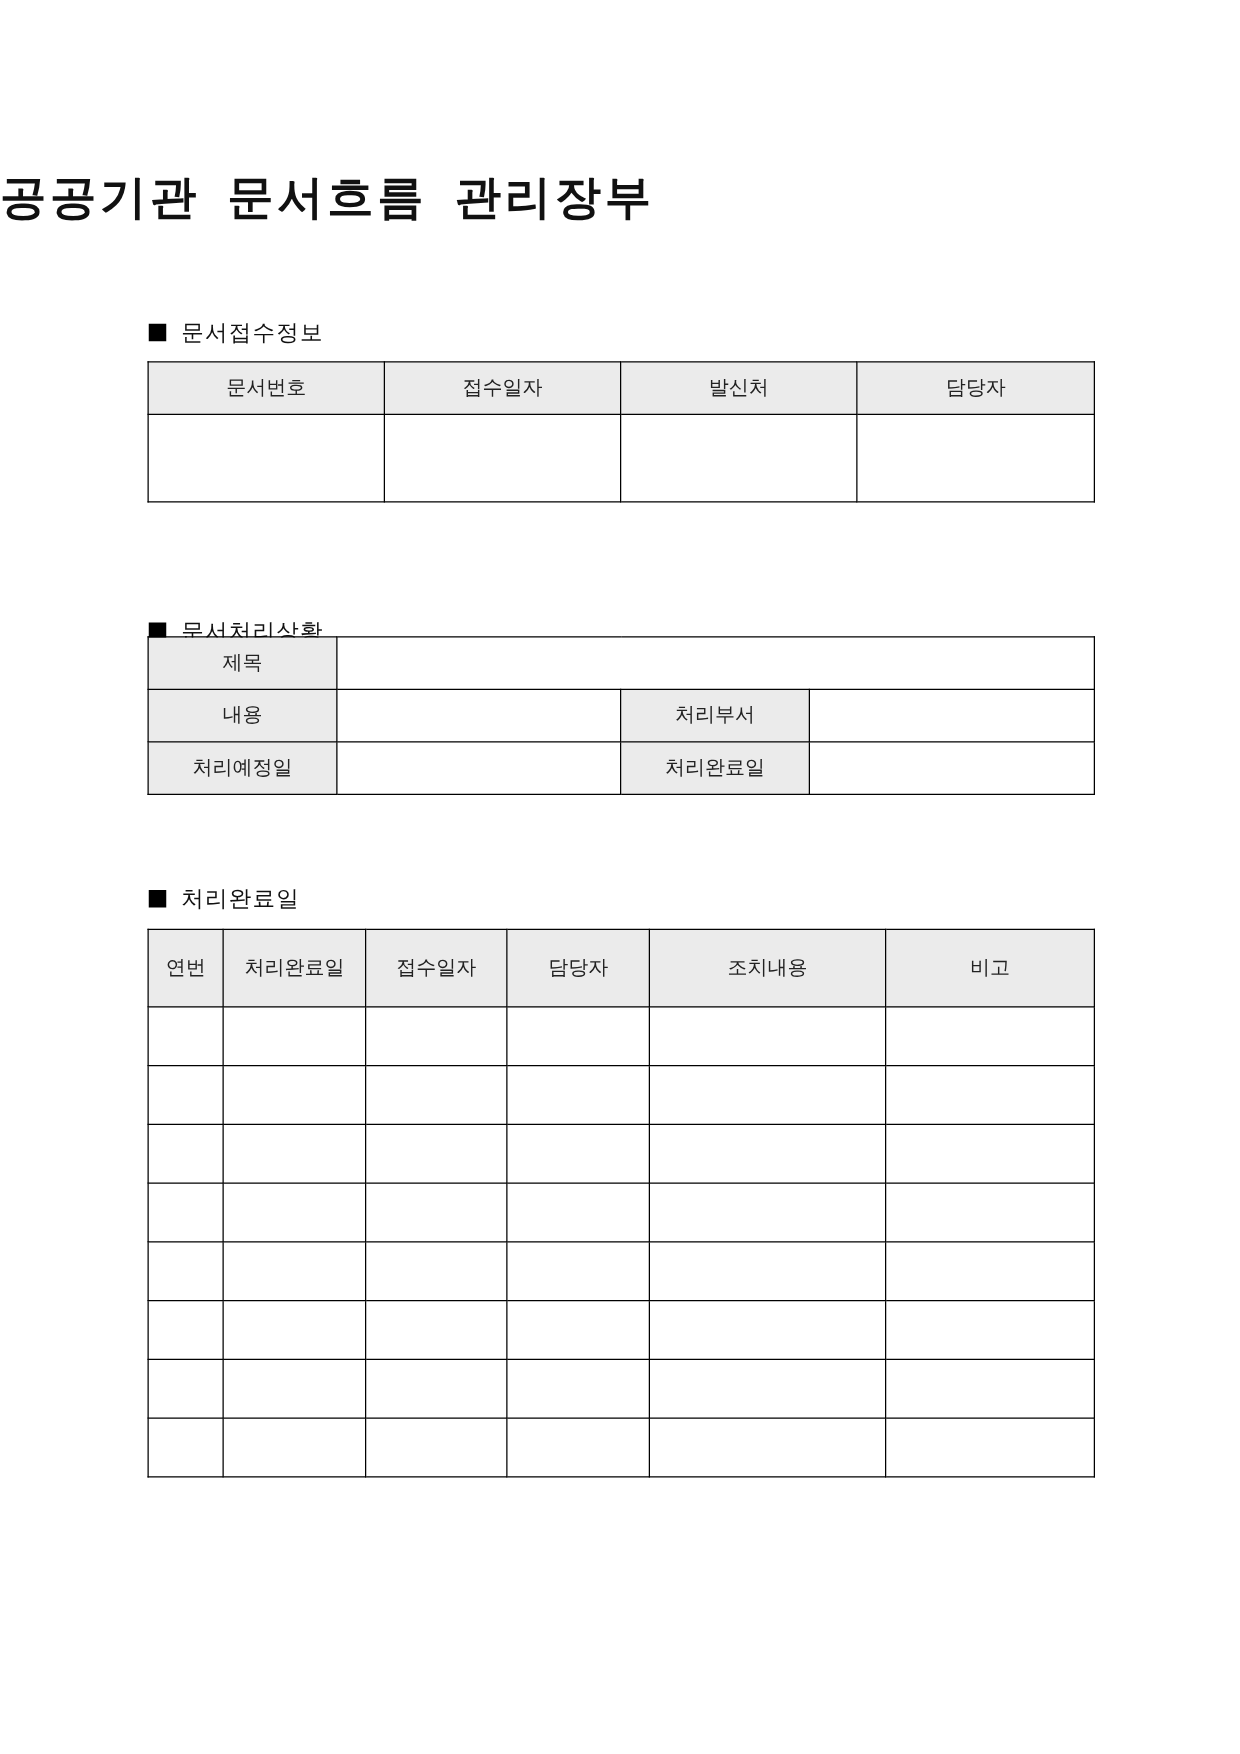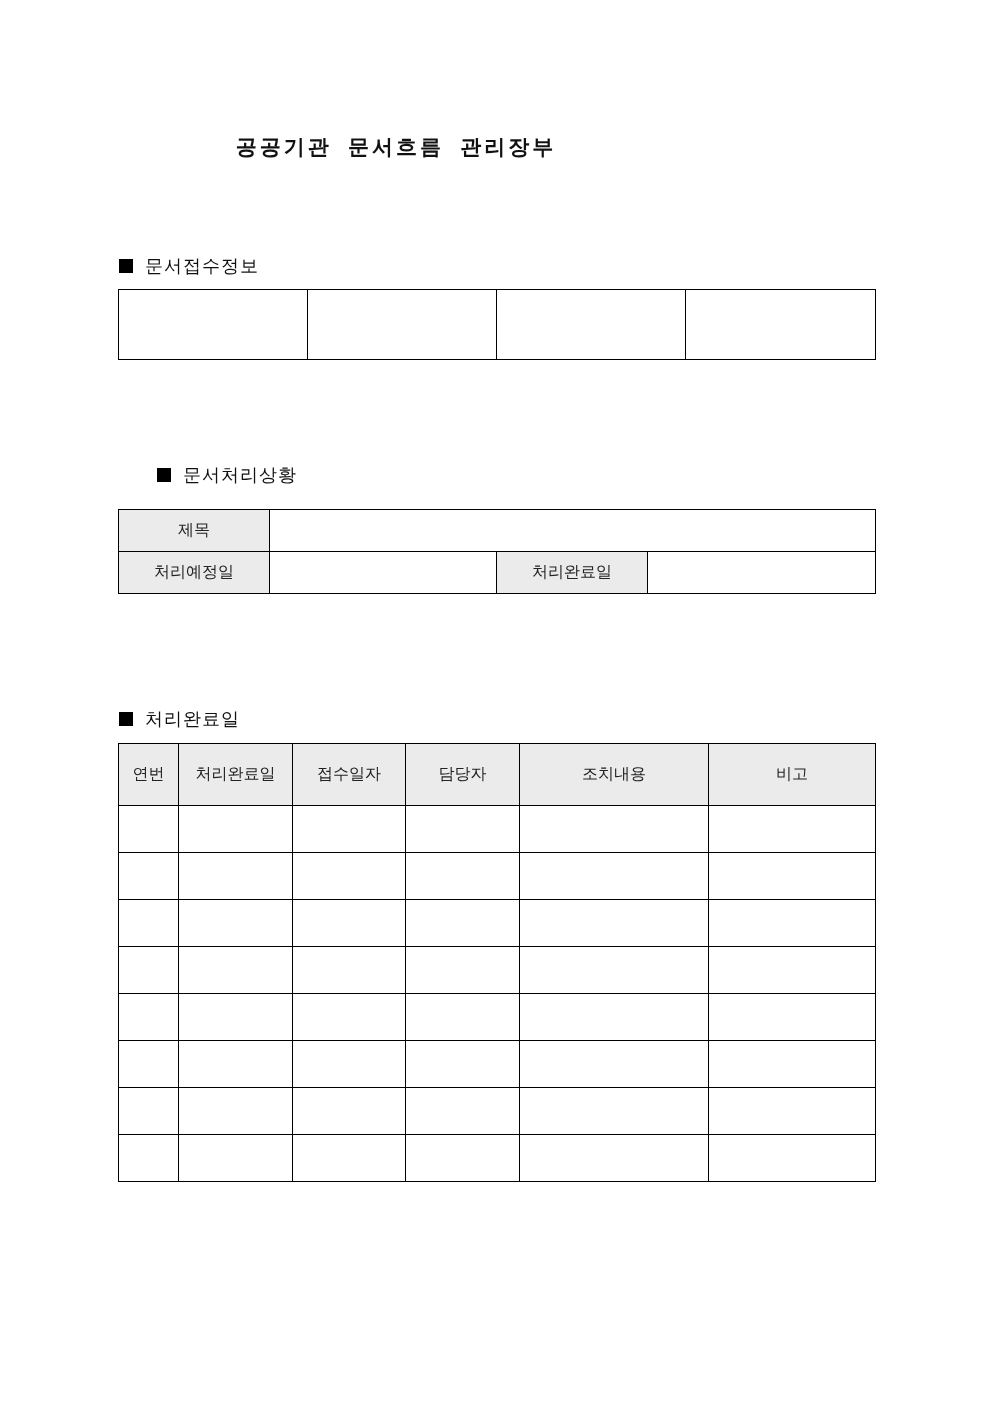--- a/index.html
+++ b/index.html
@@ -1,17 +1,17 @@
 <!DOCTYPE html>
 <html><head>
 <meta charset="utf-8">
 <style>
   html, body { margin: 0; padding: 0; background: #ffffff; }
   body { width: 992px; height: 1403px; position: relative; font-family: "DejaVu Sans", "Liberation Sans", sans-serif; color: #111; }
-  .title { position: absolute; top: 133px; left: 0; width: 792px; text-align: center; font-size: 21px; font-weight: bold; letter-spacing: 3px; word-spacing: 6px; }
+  .title { position: absolute; top: 133px; left: 0; width: 792px; text-align: left; font-size: 37px; font-weight: bold; letter-spacing: 3px; word-spacing: 6px; }
   .section-head { position: absolute; left: 119px; font-size: 18px; font-weight: normal; display: flex; align-items: center; letter-spacing: 1px; }
   .sq { display: inline-block; width: 14px; height: 14px; background: #000; margin-right: 12px; }
   table { position: absolute; left: 118px; border-collapse: collapse; table-layout: fixed; width: 757px; }
   td, th { border: 1.5px solid #000; padding: 0; text-align: center; font-size: 16px; font-weight: normal; color: #222; }
   .hd { background: #ebebeb; }
   #t1 { top: 289px; }
   #t1 .hrow { height: 42px; }
   #t1 .brow { height: 70px; }
   #t2 { top: 509px; padding-left: 38px; }
   #t2 tr { height: 42px; }
@@ -29,44 +29,56 @@
   <span>문서접수정보</span>
 </div>
 <table id="t1">
   <colgroup>
       <col style="width:189px">
       <col style="width:189px">
       <col style="width:189px">
       <col style="width:190px">
     </colgroup>
   <tbody>
+      <tr class="hrow">
+    <th class="hd">문서번호</th>
+    <th class="hd">접수일자</th>
+    <th class="hd">발신처</th>
+    <th class="hd">담당자</th>
+  </tr>
   <tr class="brow">
     <td></td>
     <td></td>
     <td></td>
     <td></td>
   </tr>
 </tbody>
   </table>
 
-<div class="section-head" style="top:463px;margin-left:38px;">
+<div class="section-head" style="top:493px;">
   <span class="sq"></span>
   <span>문서처리상황</span>
 </div>
 <table id="t2">
   <colgroup>
       <col style="width:151px">
       <col style="width:227px">
       <col style="width:151px">
       <col style="width:228px">
     </colgroup>
   <tbody>
       <tr>
     <td class="hd">제목</td>
     <td colspan="3"></td>
+  </tr>
+  <tr>
+    <td class="hd">내용</td>
+    <td></td>
+    <td class="hd">처리부서</td>
+    <td></td>
   </tr>
   <tr>
     <td class="hd">처리예정일</td>
     <td></td>
     <td class="hd">처리완료일</td>
     <td></td>
   </tr>
 </tbody>
   </table>
 

